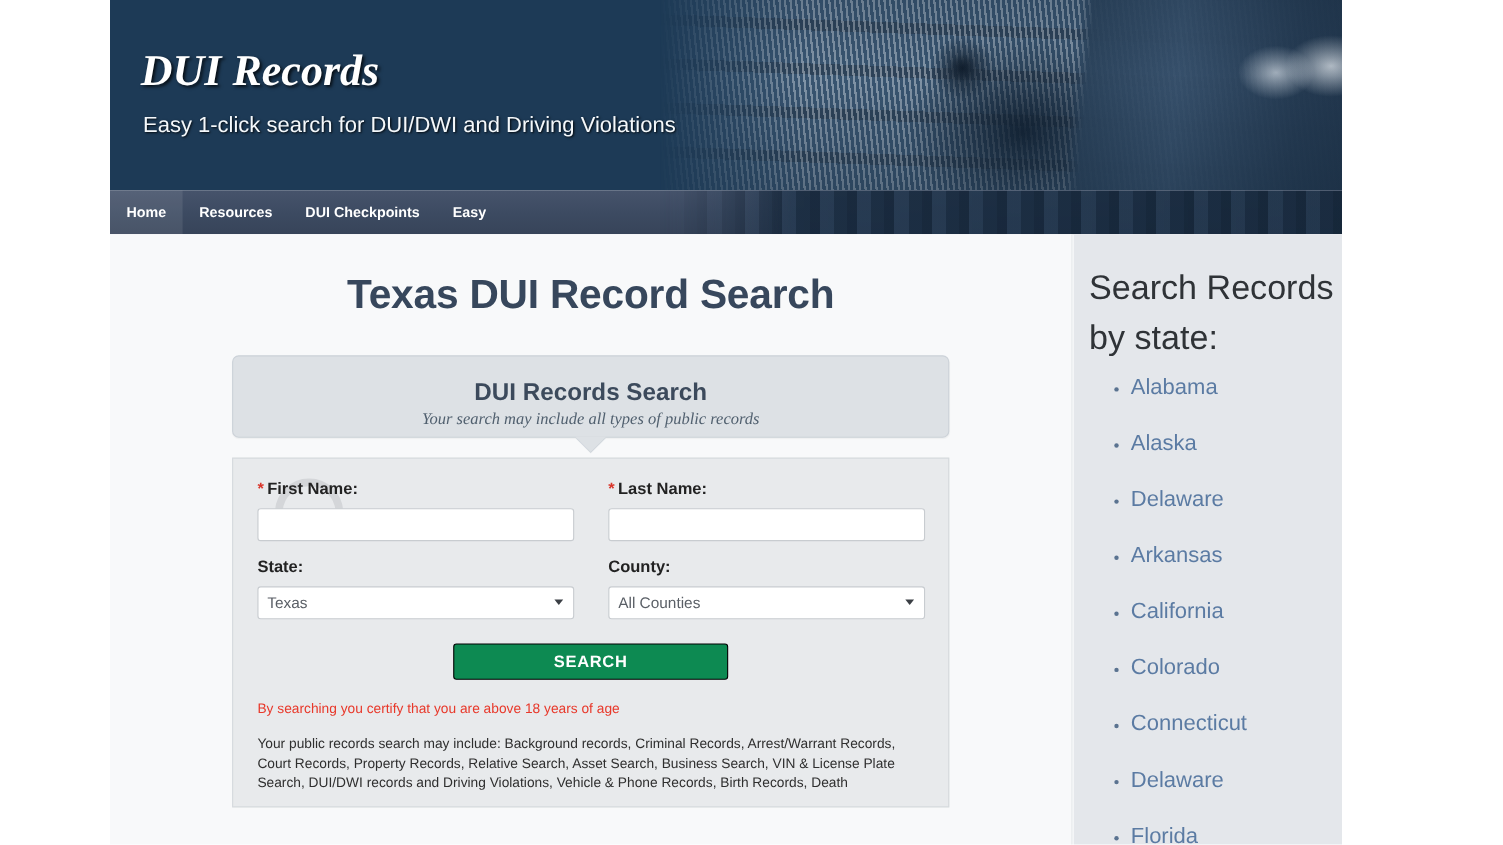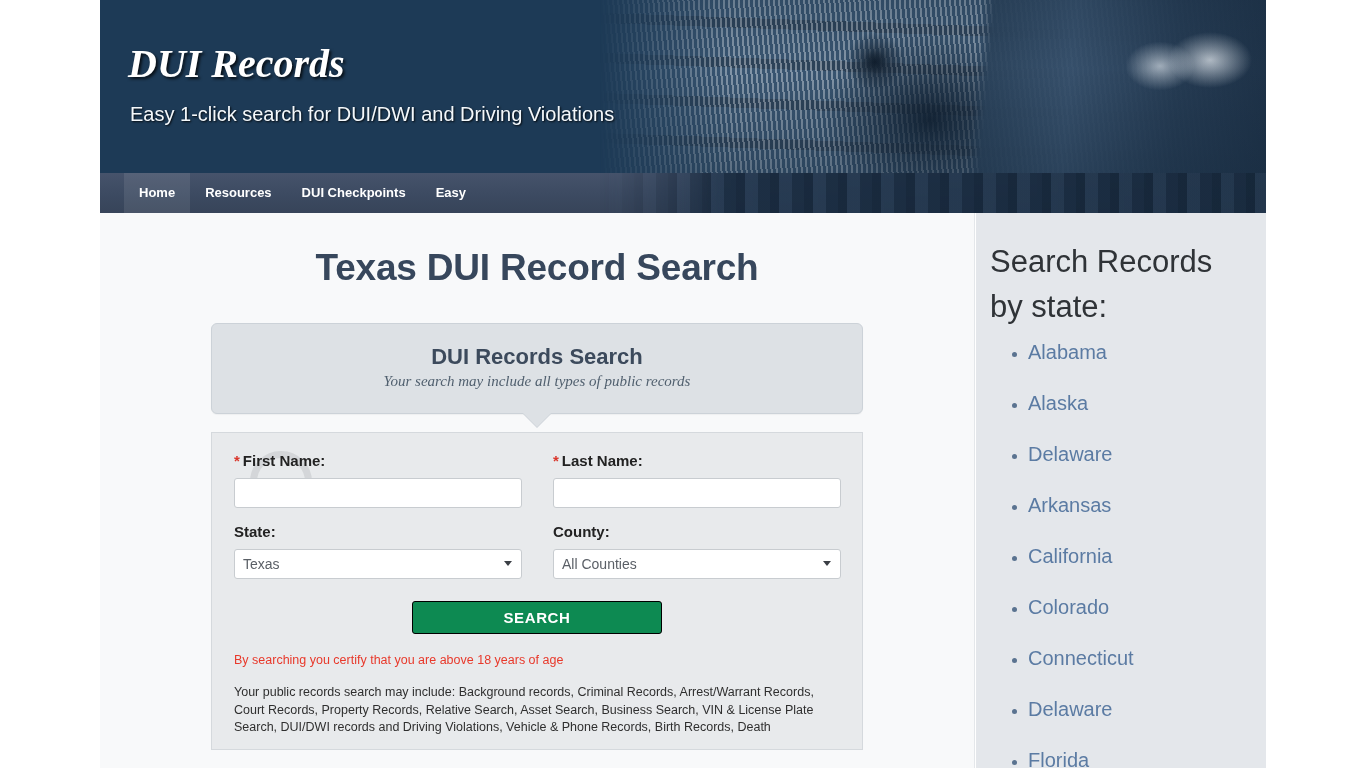--- a/index.html
+++ b/index.html
@@ -7,21 +7,21 @@
   html, body {
     margin: 0; padding: 0;
     width: 1366px; height: 768px;
     overflow: hidden;
     background: #ffffff;
     font-family: "Liberation Sans", sans-serif;
   }
 
   #page {
     position: relative;
-    width: 1366px;
+    width: 1220px;
     height: 768px;
     background: #ffffff;
     overflow: hidden;
   }
 
   
   .header-band {
     position: absolute;
     left: 100px; top: 0;
     width: 1166px; height: 173px;
@@ -103,21 +103,21 @@
         rgba(24,42,62,.50) 22px, rgba(24,42,62,.50) 34px),
       linear-gradient(90deg, rgba(40,58,80,0) 0%, rgba(30,48,70,.85) 18%, rgba(26,44,64,.95) 100%);
     -webkit-mask-image: linear-gradient(90deg, rgba(0,0,0,0) 0px, rgba(0,0,0,1) 120px, rgba(0,0,0,1) 100%);
     mask-image: linear-gradient(90deg, rgba(0,0,0,0) 0px, rgba(0,0,0,1) 120px, rgba(0,0,0,1) 100%);
   }
   .nav-items {
     position: relative;
     display: flex;
     align-items: flex-start;
     height: 40px;
-    padding-left: 24px;
+    padding-left: 0;
     z-index: 3;
   }
   .nav-link {
     color: #ffffff;
     font-size: 13px;
     font-weight: bold;
     text-decoration: none;
     padding: 11px 15px;
     line-height: 18px;
     white-space: nowrap;
@@ -155,21 +155,21 @@
   }
 
   
   .callout {
     position: relative;
     width: 652px;
     margin: 33px auto 0;
     background: #dde1e5;
     border: 1px solid #ccd2d8;
     border-radius: 6px;
-    padding: 19px 20px 22px;
+    padding: 19px 20px 6px;
     text-align: center;
     box-shadow: 0 1px 1px rgba(0,0,0,.04);
   }
   .callout-title {
     font-size: 22px;
     line-height: 28px;
     font-weight: bold;
     color: #3c4a5c;
     margin: 0;
   }

